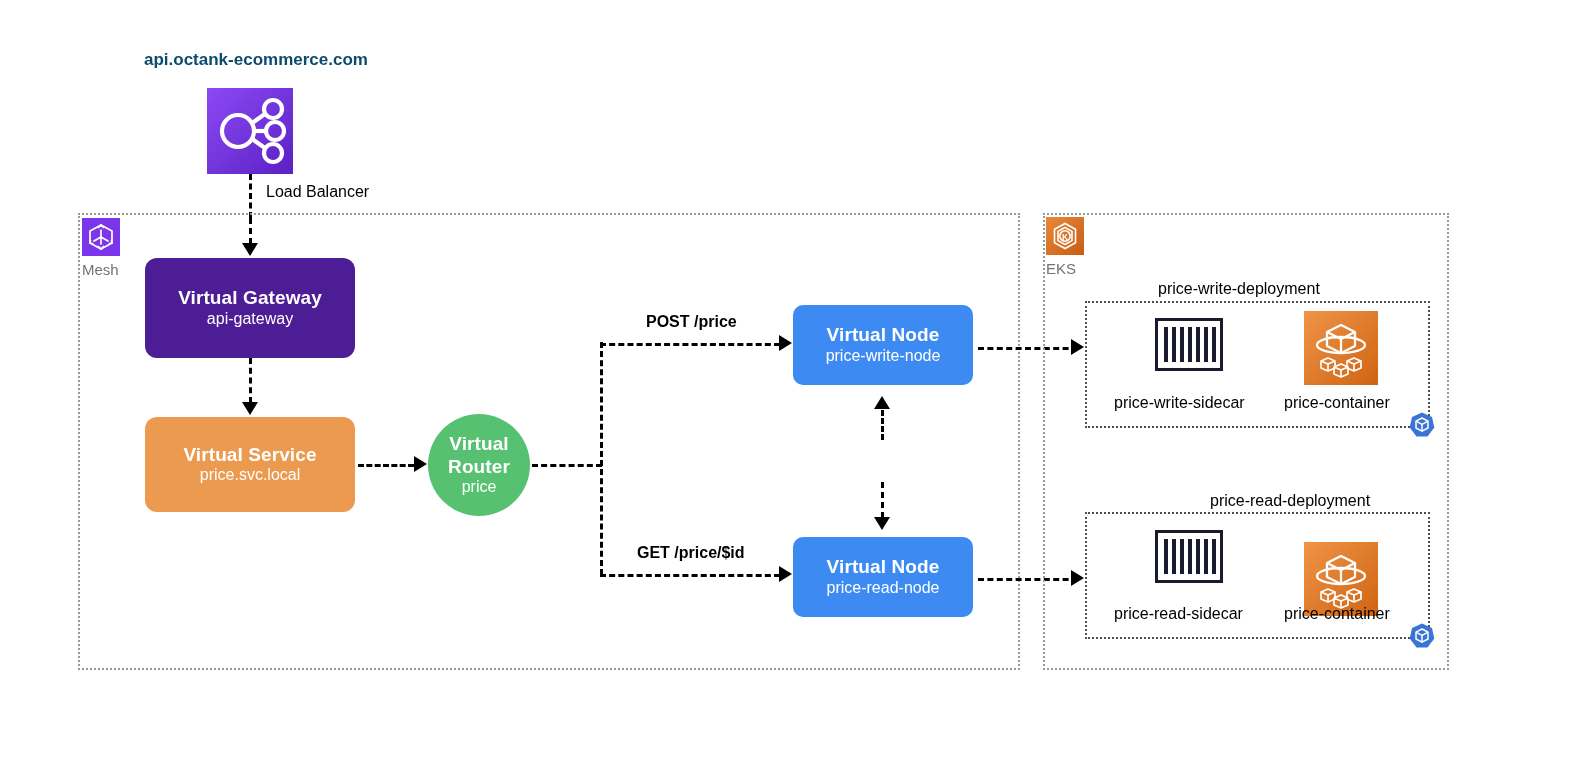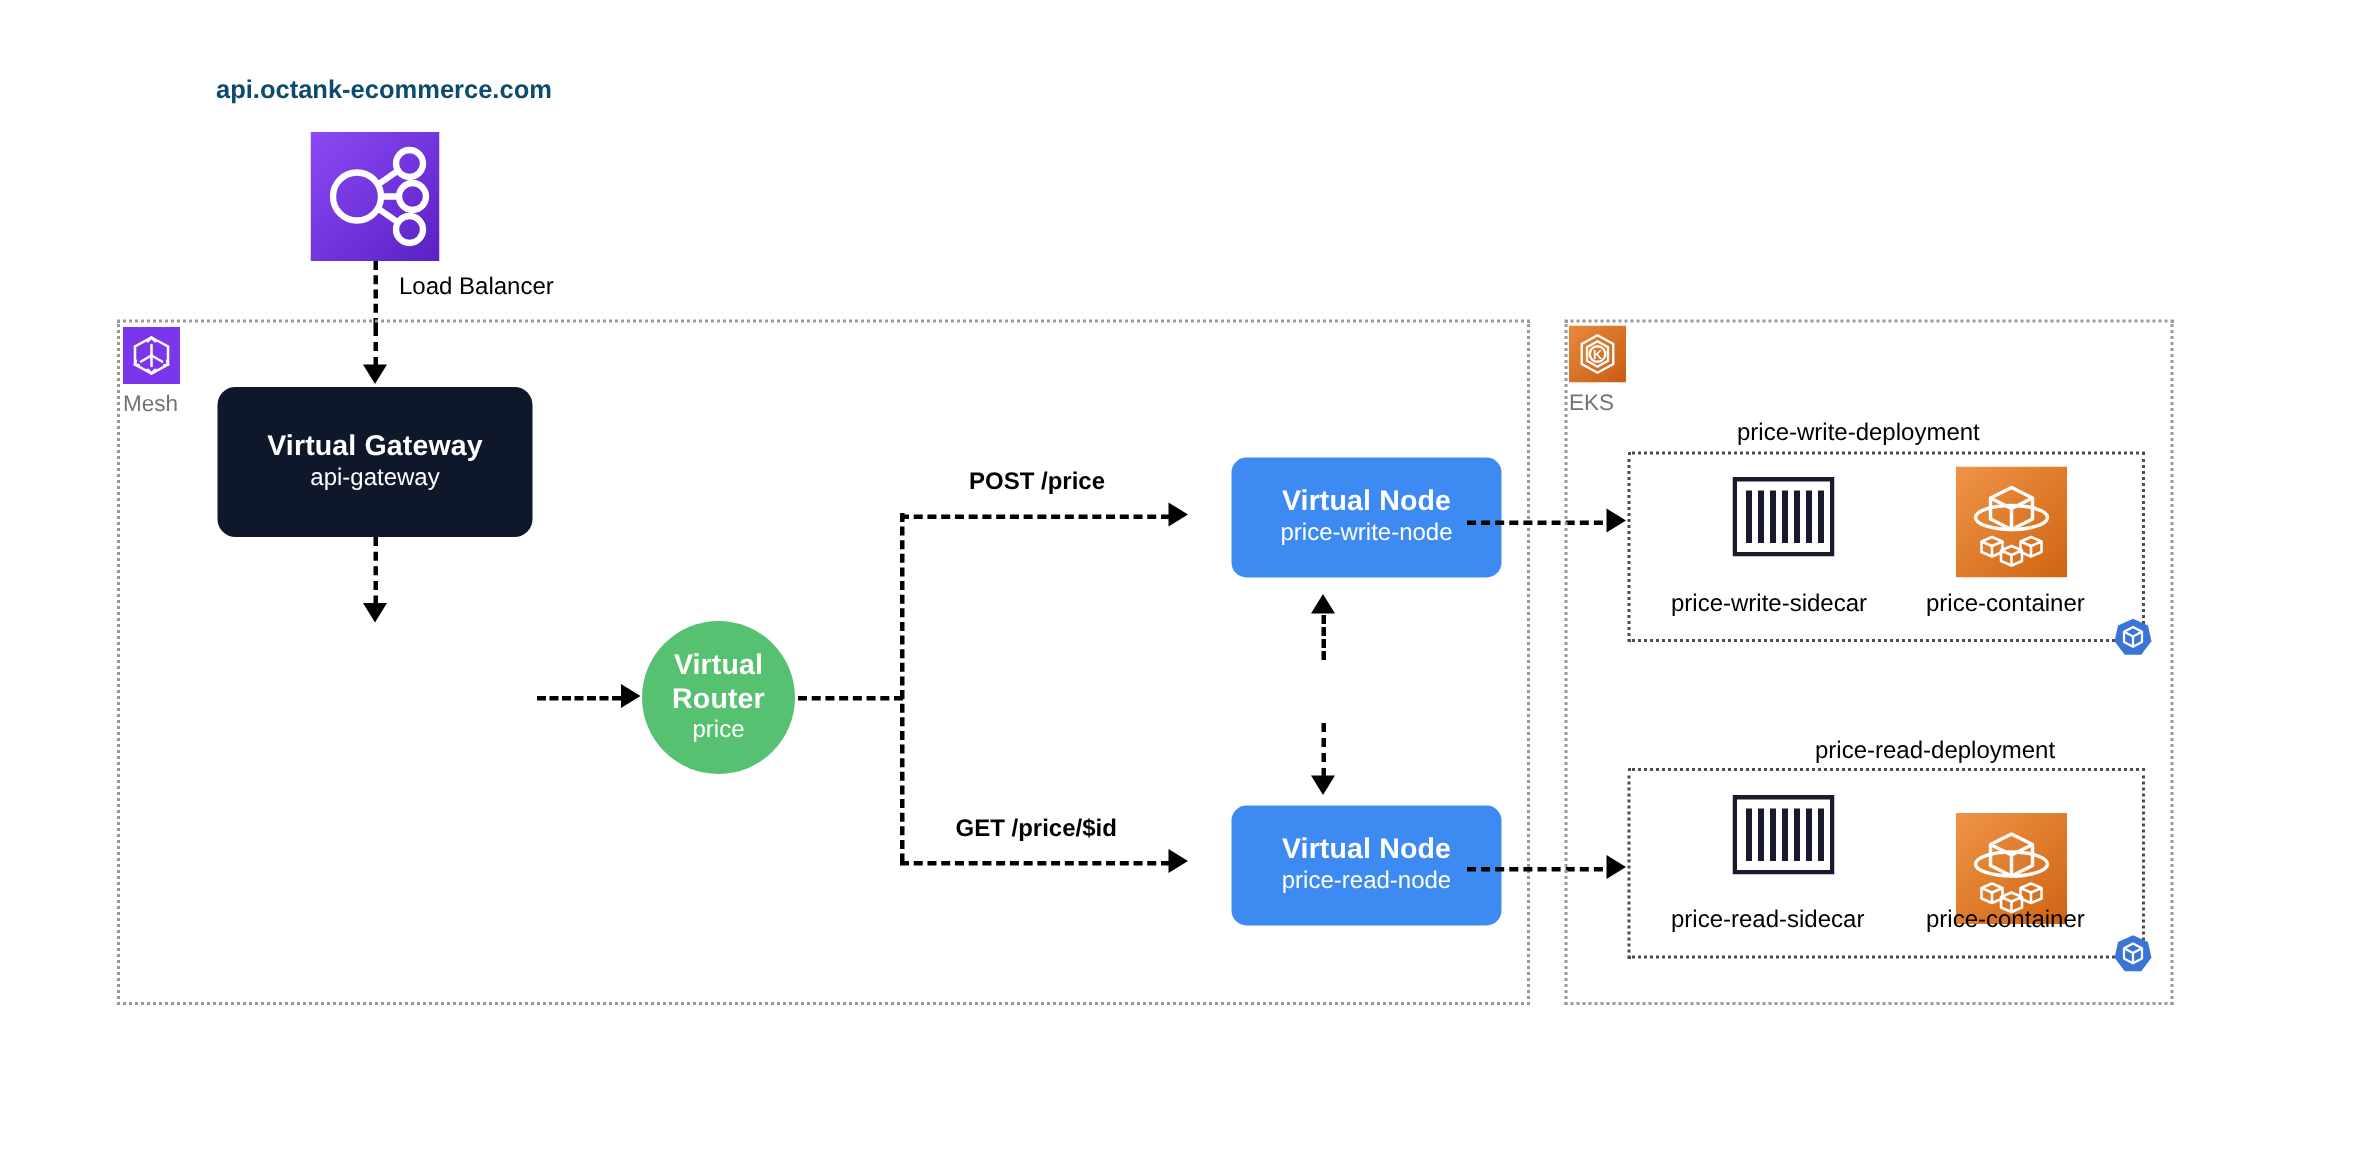--- a/index.html
+++ b/index.html
@@ -75,36 +75,35 @@
   .node-title {
     font-size: 19px;
     font-weight: bold;
     letter-spacing: 0.1px;
   }
   .node-sub {
     font-size: 16px;
     font-weight: normal;
   }
   .gateway {
-    background: #0f172a;
+    background: #4c1d95;
     border-radius: 12px;
     text-align: right;
   }
   .vservice {
     background: #eb9a4f;
     border-radius: 12px;
   }
   .vrouter {
     background: #56c271;
     border-radius: 50%;
   }
   .vnode {
     background: #3d8bf2;
     border-radius: 10px;
-    margin-left: 28px;
   }
 
   
   .cb-wrap { position: absolute; }
   .cb-label {
     position: absolute;
     inset: 0;
     display: flex;
     align-items: center;
     justify-content: flex-start;
@@ -201,20 +200,24 @@
   <div class="abs small-caption" style="left:82px; top:261px;">Mesh</div>
 
   <div class="abs node-box gateway" style="left:145px; top:258px; width:210px; height:100px;">
     <div class="node-title">Virtual Gateway</div>
     <div class="node-sub">api-gateway</div>
   </div>
 
   <div class="abs dash-v" style="left:249px; top:358px; height:45px;"></div>
   <div class="abs arrow arrow-down" style="left:242px; top:402px;"></div>
 
+  <div class="abs node-box vservice" style="left:145px; top:417px; width:210px; height:95px;">
+    <div class="node-title">Virtual Service</div>
+    <div class="node-sub">price.svc.local</div>
+  </div>
 
   <div class="abs dash-h" style="left:358px; top:464px; width:56px;"></div>
   <div class="abs arrow arrow-right" style="left:414px; top:456px;"></div>
 
   <div class="abs node-box vrouter" style="left:428px; top:414px; width:102px; height:102px;">
     <div class="node-title">Virtual</div>
     <div class="node-title">Router</div>
     <div class="node-sub">price</div>
   </div>
 

